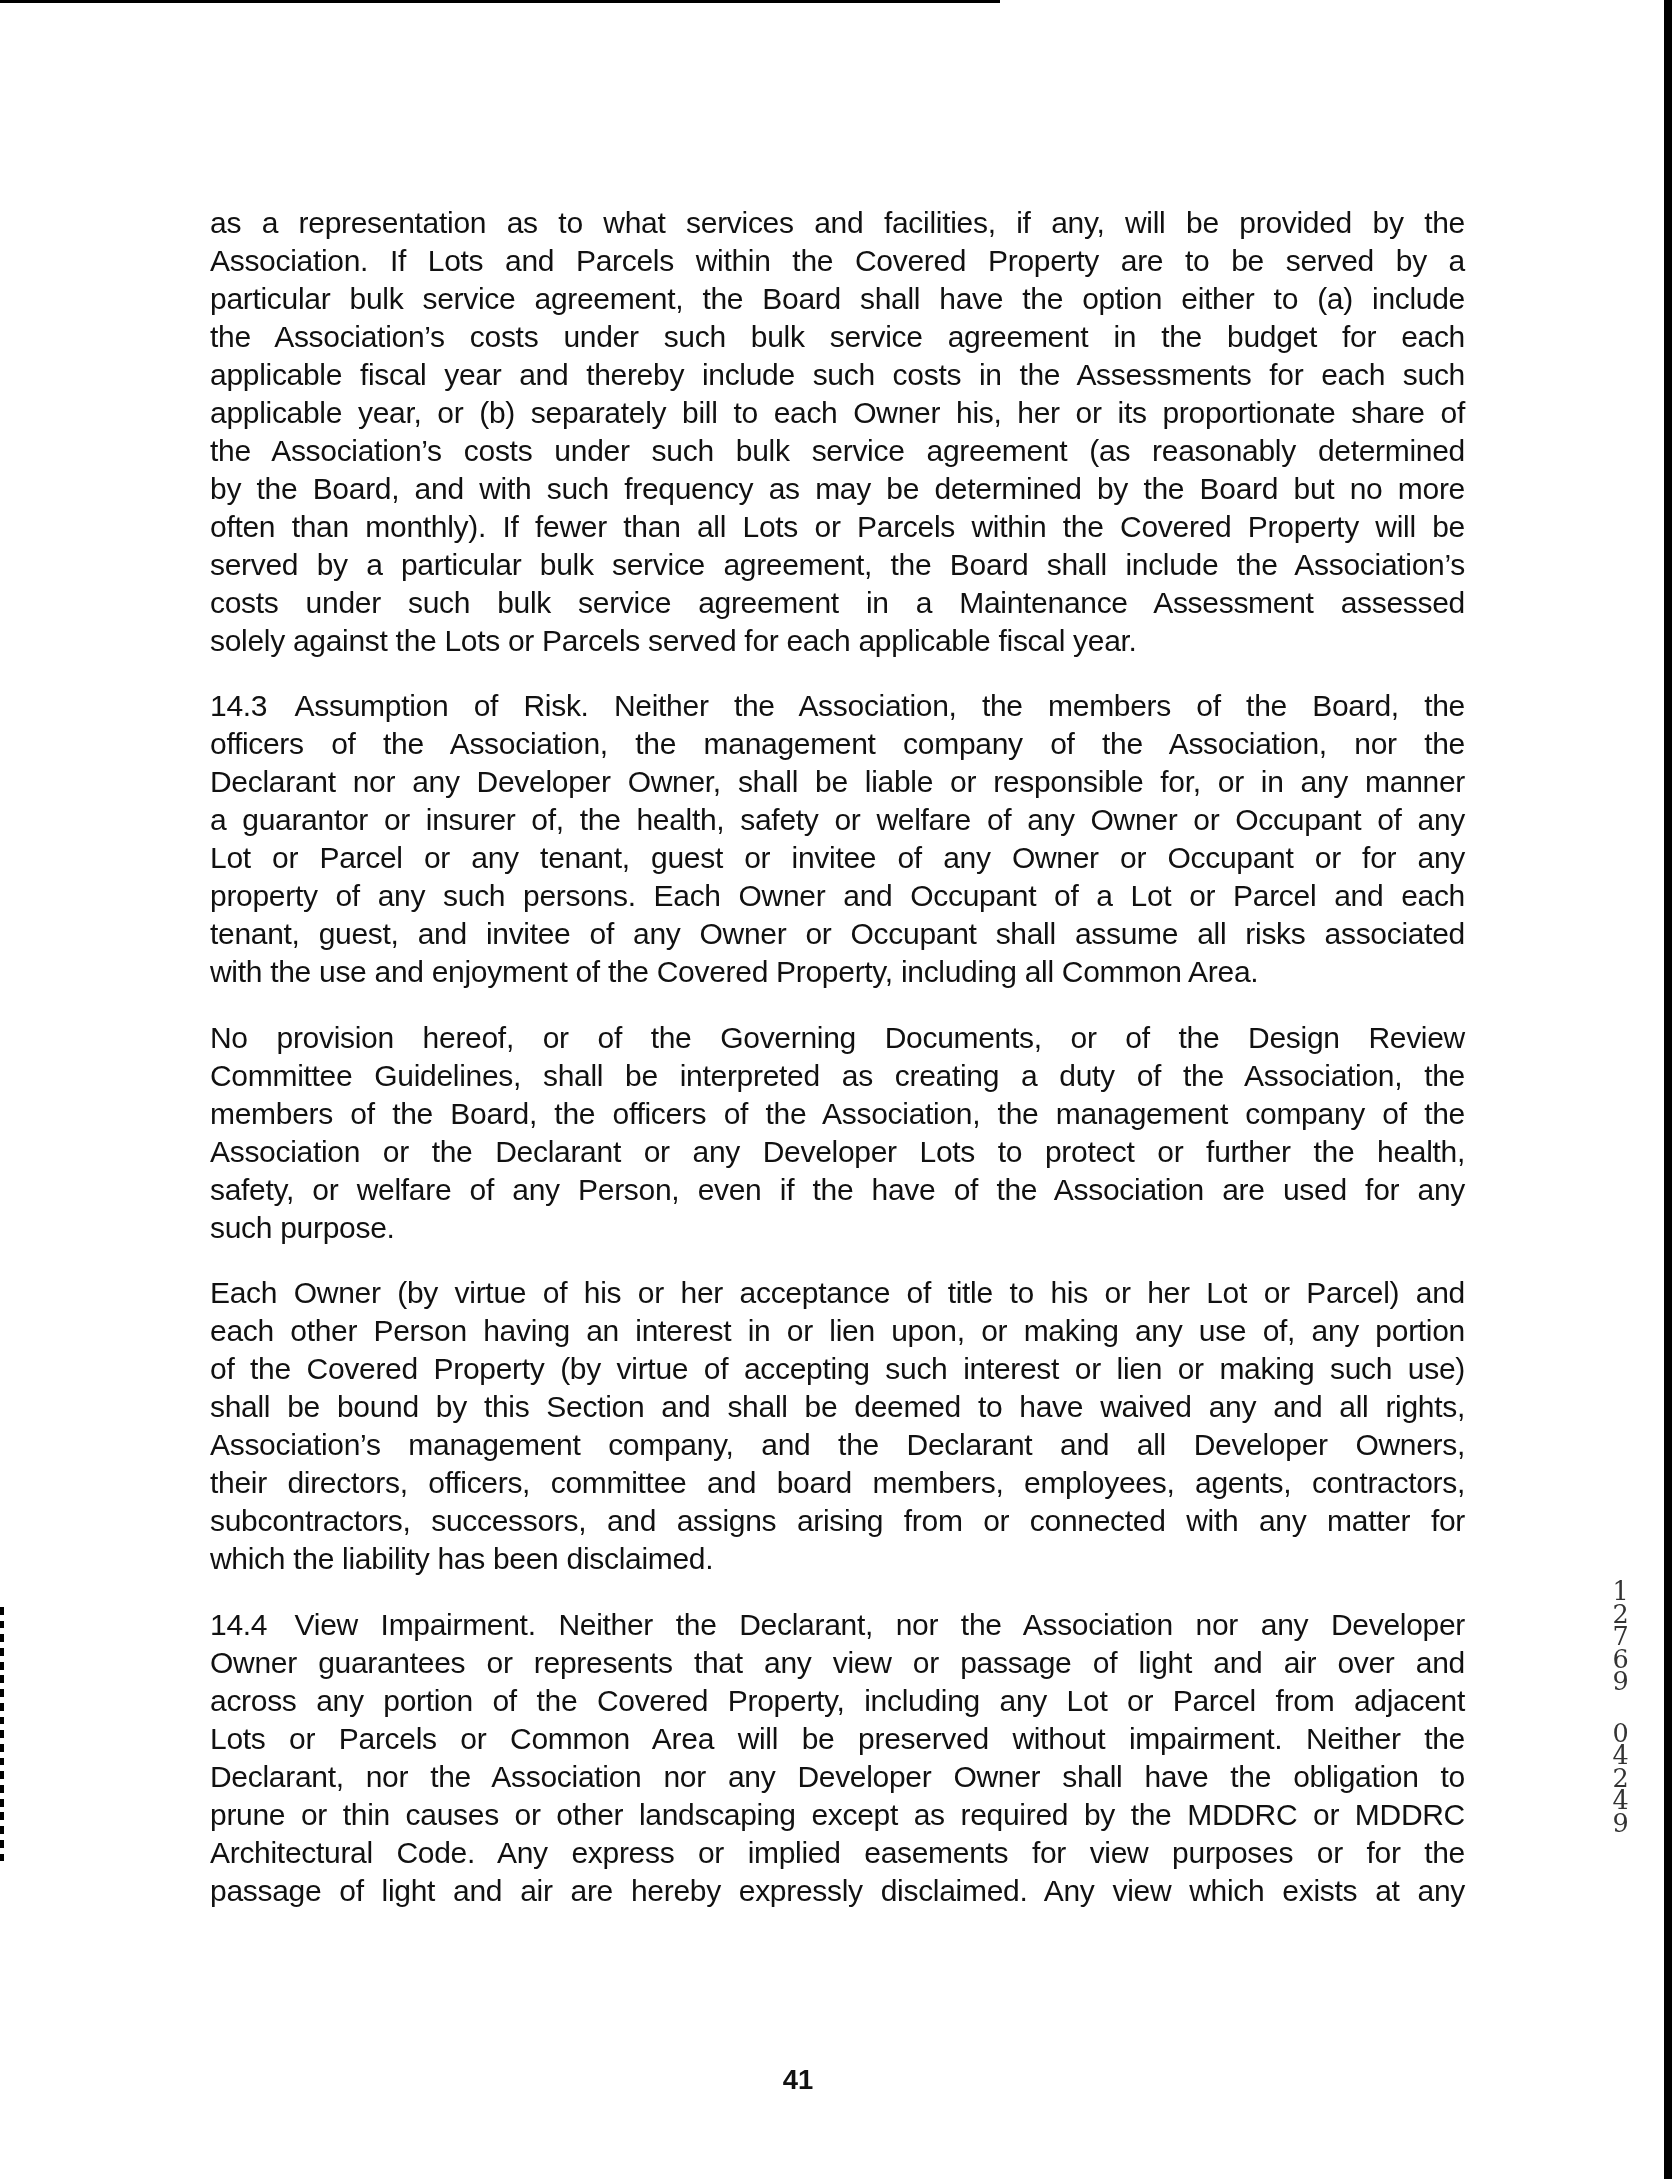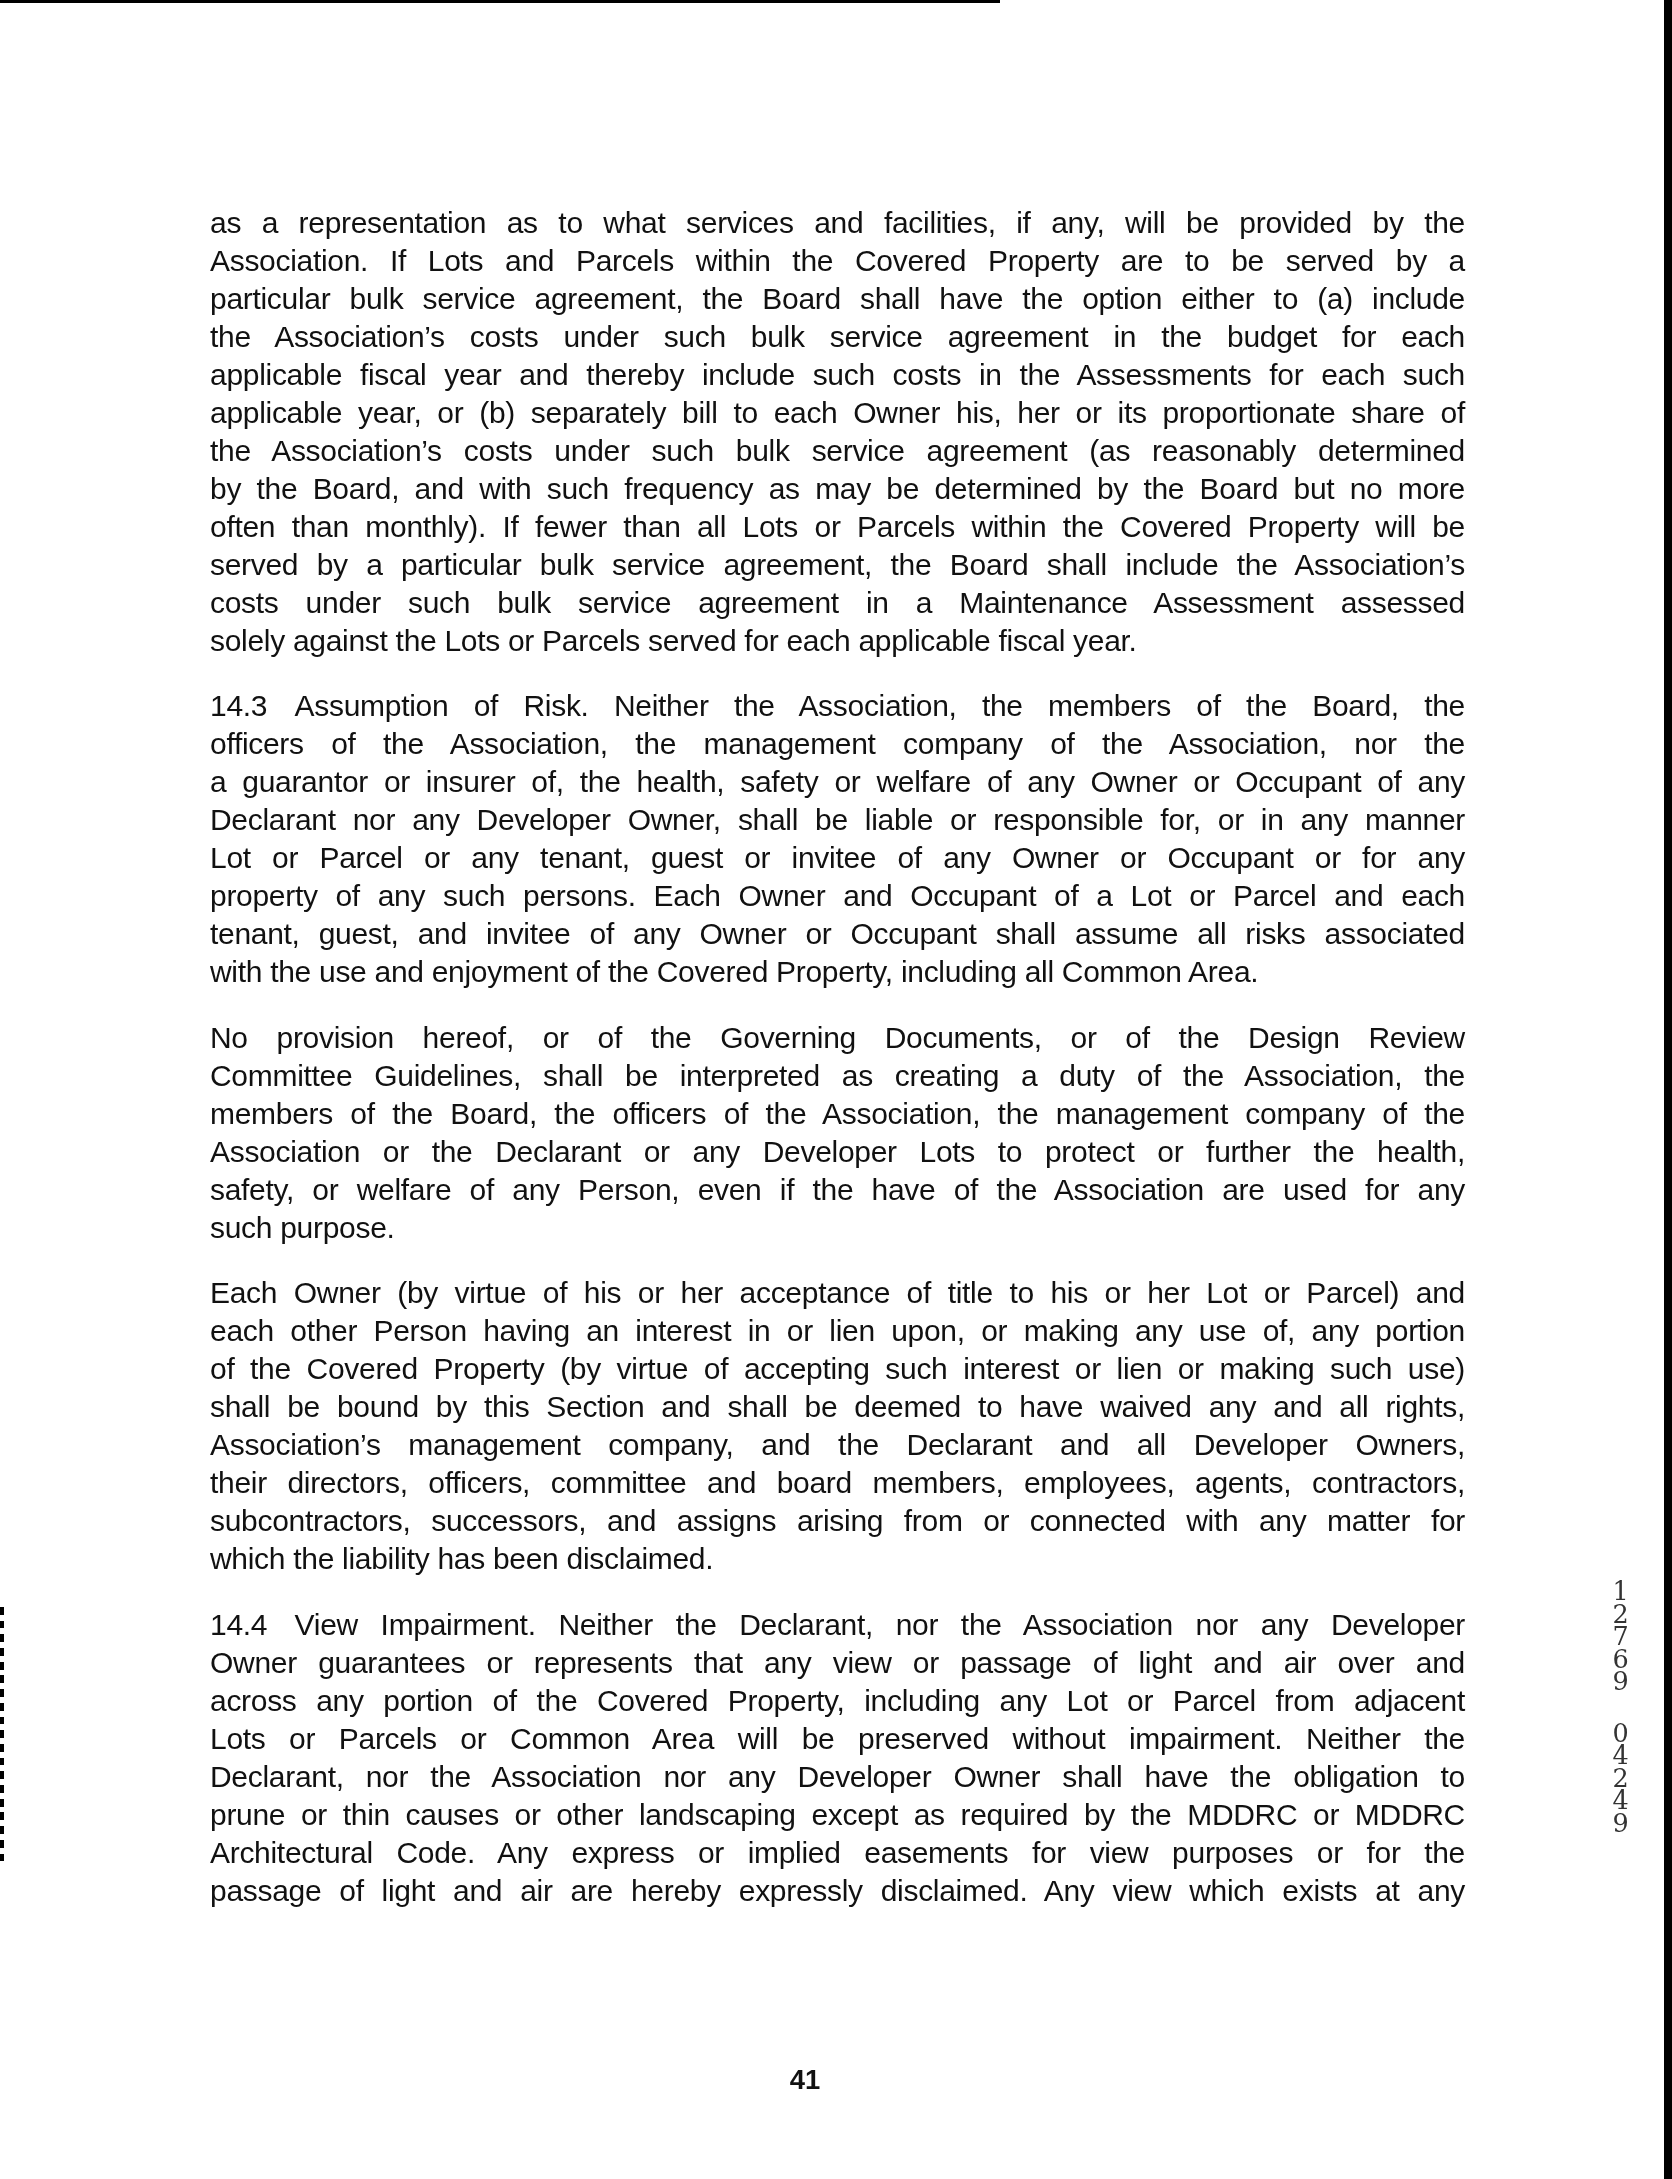--- a/index.html
+++ b/index.html
@@ -10,21 +10,21 @@
   .top-rule { position: absolute; left: 0; top: 0; width: 1000px; height: 2.9px; background: #000; }
   .right-edge { position: absolute; right: 0; top: 0; width: 7.8px; height: 2180px; background: #000; }
   .left-marks { position: absolute; left: 0; top: 1607px; width: 3.9px; height: 255px;
     background: repeating-linear-gradient(#000 0 7.8px, transparent 7.8px 13.7px); }
   .content { position: absolute; left: 189px; top: 204px; width: 1276px; }
   .para { font-size: 30px; line-height: 38px; text-align: justify; margin: 0 0 27.4px 0; letter-spacing: -0.3px; }
   .para .line { display: block; text-align: justify; text-align-last: justify; white-space: nowrap; margin-left: 21px; }
   .para .line.last { text-align-last: left; }
   .secnum { margin-right: 27.4px; }
   .u { }
-  .page-num { position: absolute; left: 11px; width: 1588px; top: 2064px; text-align: center; font-size: 27.4px; font-weight: bold; }
+  .page-num { position: absolute; left: 4px; width: 1588px; top: 2064px; text-align: center; font-size: 27.4px; font-weight: bold; }
   .stamp { position: absolute; left: 1607px; top: 1580px; width: 27.4px; font-family: "DejaVu Serif", serif;
     font-size: 25.5px; line-height: 22.5px; text-align: center; color: #333; }
   .stamp span { display: block; }
   .stamp .gap { height: 29px; }
 </style>
 </head>
 <body>
 
 <div class="top-rule"></div>
 <div class="right-edge"></div>
@@ -42,22 +42,22 @@
     <span class="line">by the Board, and with such frequency as may be determined by the Board but no more</span>
     <span class="line">often than monthly).  If fewer than all Lots or Parcels within the Covered Property will be</span>
     <span class="line">served by a particular bulk service agreement, the Board shall include the Association’s</span>
     <span class="line">costs under such bulk service agreement in a Maintenance Assessment assessed</span>
     <span class="line last">solely against the Lots or Parcels served for each applicable fiscal year.</span>
   </p>
 
   <p class="para">
     <span class="line"><span class="secnum">14.3</span><span class="u">Assumption of Risk</span><span>.  Neither the Association, the members of the Board, the</span></span>
     <span class="line">officers of the Association, the management company of the Association, nor the</span>
+    <span class="line">Declarant nor any Developer Owner, shall be liable or responsible for, or in any manner</span>
     <span class="line">a guarantor or insurer of, the health, safety or welfare of any Owner or Occupant of any</span>
-    <span class="line">Declarant nor any Developer Owner, shall be liable or responsible for, or in any manner</span>
     <span class="line">Lot or Parcel or any tenant, guest or invitee of any Owner or Occupant or for any</span>
     <span class="line">property of any such persons. Each Owner and Occupant of a Lot or Parcel and each</span>
     <span class="line">tenant, guest, and invitee of any Owner or Occupant shall assume all risks associated</span>
     <span class="line last">with the use and enjoyment of the Covered Property, including all Common Area.</span>
   </p>
 
   <p class="para">
     <span class="line">No provision hereof, or of the Governing Documents, or of the Design Review</span>
     <span class="line">Committee Guidelines, shall be interpreted as creating a duty of the Association, the</span>
     <span class="line">members of the Board, the officers of the Association, the management company of the</span>

